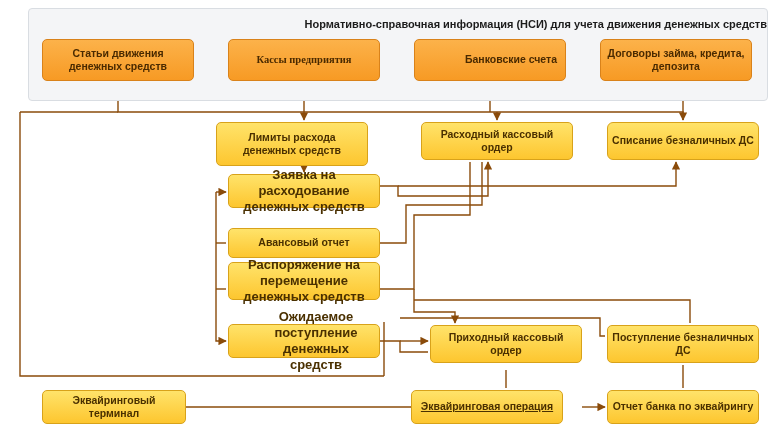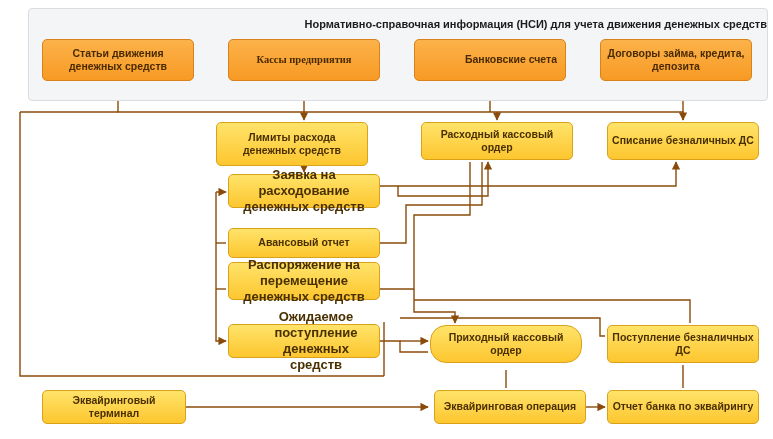--- a/index.html
+++ b/index.html
@@ -156,30 +156,30 @@
       </div>
     <div class="node yellow" style="left:228px;top:228px;width:152px;height:30px;">
         <span>Авансовый отчет</span>
       </div>
     <div class="node yellow small" style="left:228px;top:262px;width:152px;height:38px;align-items:center;">
         <span>Распоряжение на перемещение денежных средств</span>
       </div>
     <div class="node yellow small" style="left:228px;top:324px;width:152px;height:34px;padding-left:28px;">
         <span>Ожидаемое поступление денежных средств</span>
       </div>
-    <div class="node yellow" style="left:430px;top:325px;width:152px;height:38px;border-radius:16px;">
+    <div class="node yellow" style="left:430px;top:325px;width:152px;height:38px;">
         <span>Приходный кассовый ордер</span>
       </div>
     <div class="node yellow" style="left:607px;top:325px;width:152px;height:38px;">
         <span>Поступление безналичных ДС</span>
       </div>
     <div class="node yellow" style="left:42px;top:390px;width:144px;height:34px;">
         <span>Эквайринговый терминал</span>
       </div>
-    <div class="node yellow" style="left:434px;top:390px;width:152px;height:34px;">
+    <div class="node yellow" style="left:411px;top:390px;width:152px;height:34px;text-decoration:underline;">
         <span>Эквайринговая операция</span>
       </div>
     <div class="node yellow" style="left:607px;top:390px;width:152px;height:34px;">
         <span>Отчет банка по эквайрингу</span>
       </div>
   </div>
 
 </div>
 
 </body></html>

